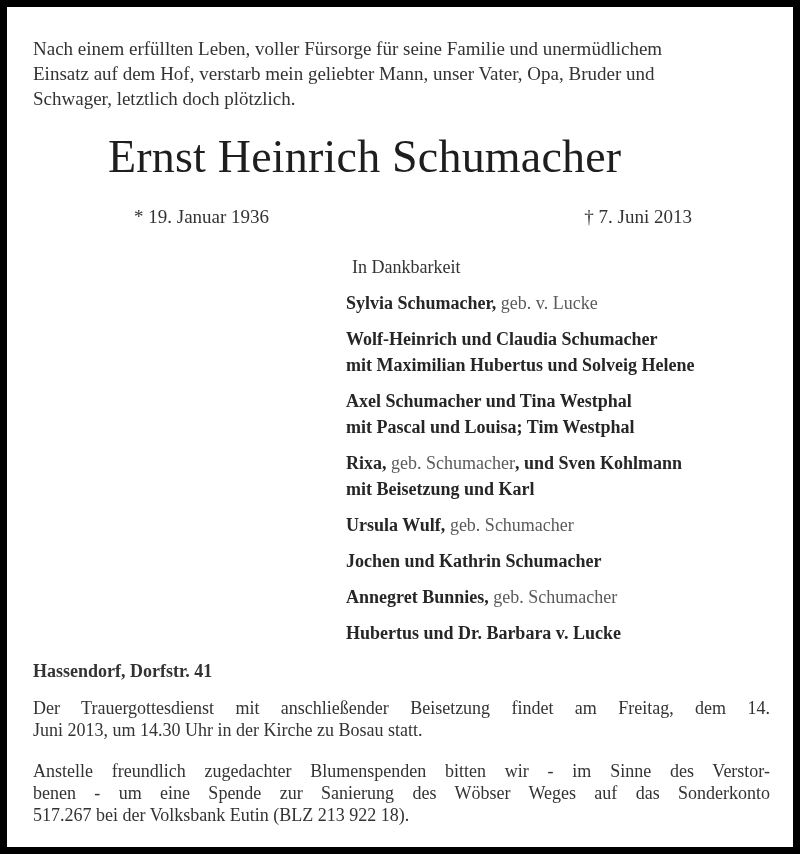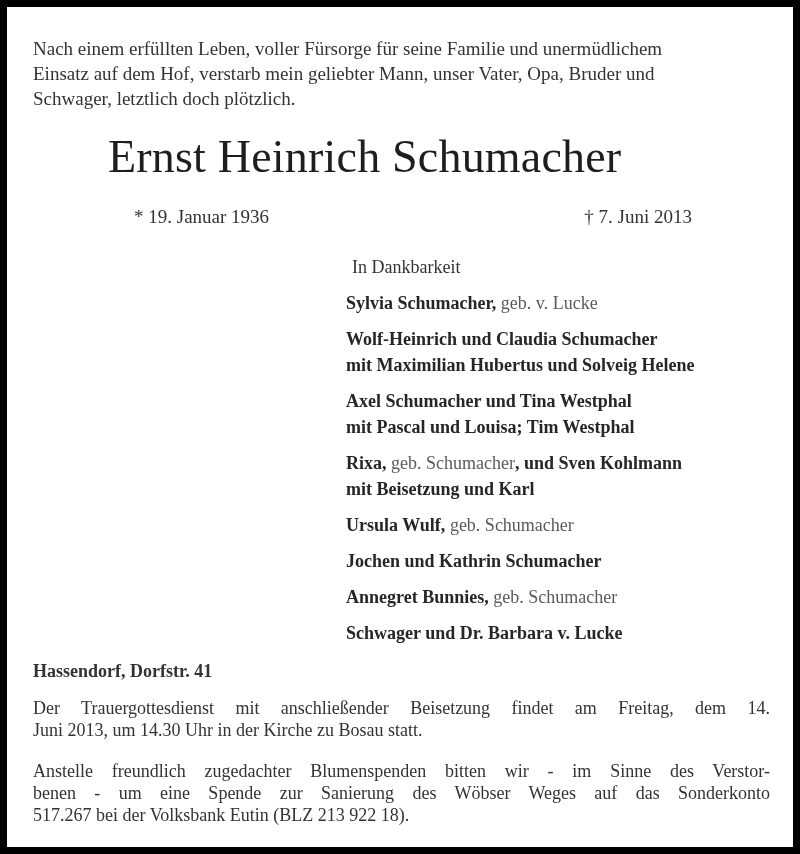--- a/index.html
+++ b/index.html
@@ -158,21 +158,21 @@
         <div class="mourner">
           <span class="line"><b>Ursula Wulf,</b><span class="light"> geb. Schumacher</span></span>
         </div>
         <div class="mourner">
           <span class="line"><b>Jochen und Kathrin Schumacher</b></span>
         </div>
         <div class="mourner">
           <span class="line"><b>Annegret Bunnies,</b><span class="light"> geb. Schumacher</span></span>
         </div>
         <div class="mourner">
-          <span class="line"><b>Schwager und Dr. Barbara v. Lucke</b></span>
+          <span class="line"><b>Hubertus und Dr. Barbara v. Lucke</b></span>
         </div>
       </div>
   </div>
 
   <div class="address">Hassendorf, Dorfstr. 41</div>
 
   <div class="para service">
     <span class="line">Der Trauergottesdienst mit anschließender Beisetzung findet am Freitag, dem 14.</span>
     <span class="line last">Juni 2013, um 14.30 Uhr in der Kirche zu Bosau statt.</span>
   </div>

